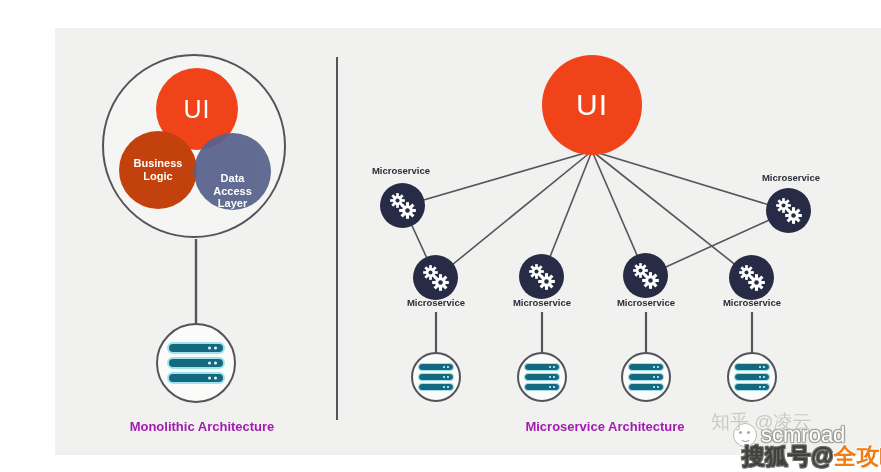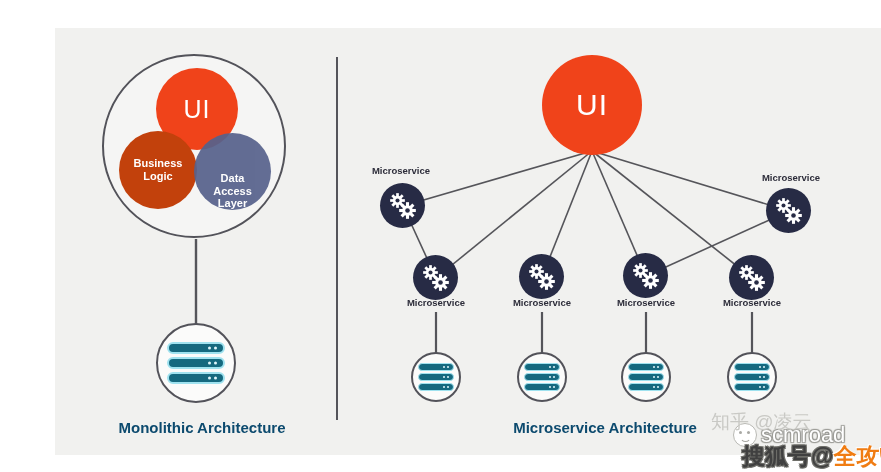--- a/index.html
+++ b/index.html
@@ -1,17 +1,17 @@
 <!DOCTYPE html>
 <html><head>
 <meta charset="utf-8">
 <style>
   html,body{margin:0;padding:0;}
   body{font-family:"Liberation Sans","DejaVu Sans",sans-serif;background:#fff;}
-  .stage{position:relative;width:881px;height:472px;background:#ffffff;overflow:hidden;border-radius:20px;}
+  .stage{position:relative;width:881px;height:472px;background:#ffffff;overflow:hidden;}
   .panel{position:absolute;left:55px;top:28px;width:826px;height:427px;background:#f1f1ef;}
   .lines-svg{position:absolute;left:0;top:0;width:881px;height:472px;z-index:1;}
   .circle{position:absolute;border-radius:50%;box-sizing:border-box;display:flex;align-items:center;justify-content:center;text-align:center;}
 
   
   .big-outline{left:102px;top:54px;width:184px;height:184px;border:2px solid #53535a;background:rgba(255,255,255,.30);z-index:2;}
   .ui-left{left:156px;top:68px;width:82px;height:82px;background:#f0431a;z-index:3;}
   .ui-left .ui-txt{color:#fff;font-size:25px;font-weight:400;letter-spacing:1px;}
   .biz{left:119px;top:131px;width:78px;height:78px;background:#c2410c;z-index:4;}
   .dal{left:194px;top:133px;width:77px;height:77px;background:#57628c;opacity:.93;z-index:5;align-items:flex-end;}
@@ -28,21 +28,21 @@
   .server.sm .bar::after{right:4px;width:2px;height:2px;box-shadow:-4px 0 0 #dff6fb;}
 
   
   .ui-right{left:542px;top:55px;width:100px;height:100px;background:#f0431a;z-index:3;}
   .ui-right .ui-txt{color:#fff;font-size:30px;font-weight:400;letter-spacing:1px;}
   .ms-node{width:45px;height:45px;background:#272b45;z-index:3;}
   .gears{color:#fff;}
   .ms-label{position:absolute;transform:translateX(-50%);font-size:9.5px;font-weight:700;color:#2d2d3a;white-space:nowrap;z-index:3;}
   .db-sm{width:50px;height:50px;border-width:2px;}
 
-  .arch-title{position:absolute;transform:translateX(-50%);font-size:15px;font-weight:700;color:#0c4a6e;white-space:nowrap;z-index:3;}
+  .arch-title{position:absolute;transform:translateX(-50%);font-size:13px;font-weight:700;color:#a21caf;white-space:nowrap;z-index:3;}
 
   
   .wm{position:absolute;white-space:nowrap;z-index:6;}
   .wm-zhihu{left:711px;top:409px;font-size:19px;color:#c9c9c5;}
   .wm-scm{left:733px;top:422px;display:flex;align-items:center;}
   .smiley{position:relative;width:24px;height:24px;border-radius:50%;background:#fff;border:1.5px solid #b9b9b4;box-sizing:border-box;margin-right:4px;}
   .smiley::before{content:"";position:absolute;left:5px;top:7px;width:3px;height:3px;border-radius:50%;background:#a9a9a4;box-shadow:8px 0 0 #a9a9a4;}
   .smiley::after{content:"";position:absolute;left:6px;top:11px;width:9px;height:6px;border:1.5px solid #a9a9a4;border-top:none;border-left-color:transparent;border-right-color:transparent;border-radius:0 0 9px 9px;}
   .scm-text{font-size:22px;color:#fff;text-shadow:0 0 1px #9b9b96,1px 1px 1px #9b9b96,-1px -1px 1px #9b9b96,1px -1px 1px #9b9b96,-1px 1px 1px #9b9b96;}
   .wm-sohu{left:742px;top:441px;font-size:23px;font-weight:700;}

